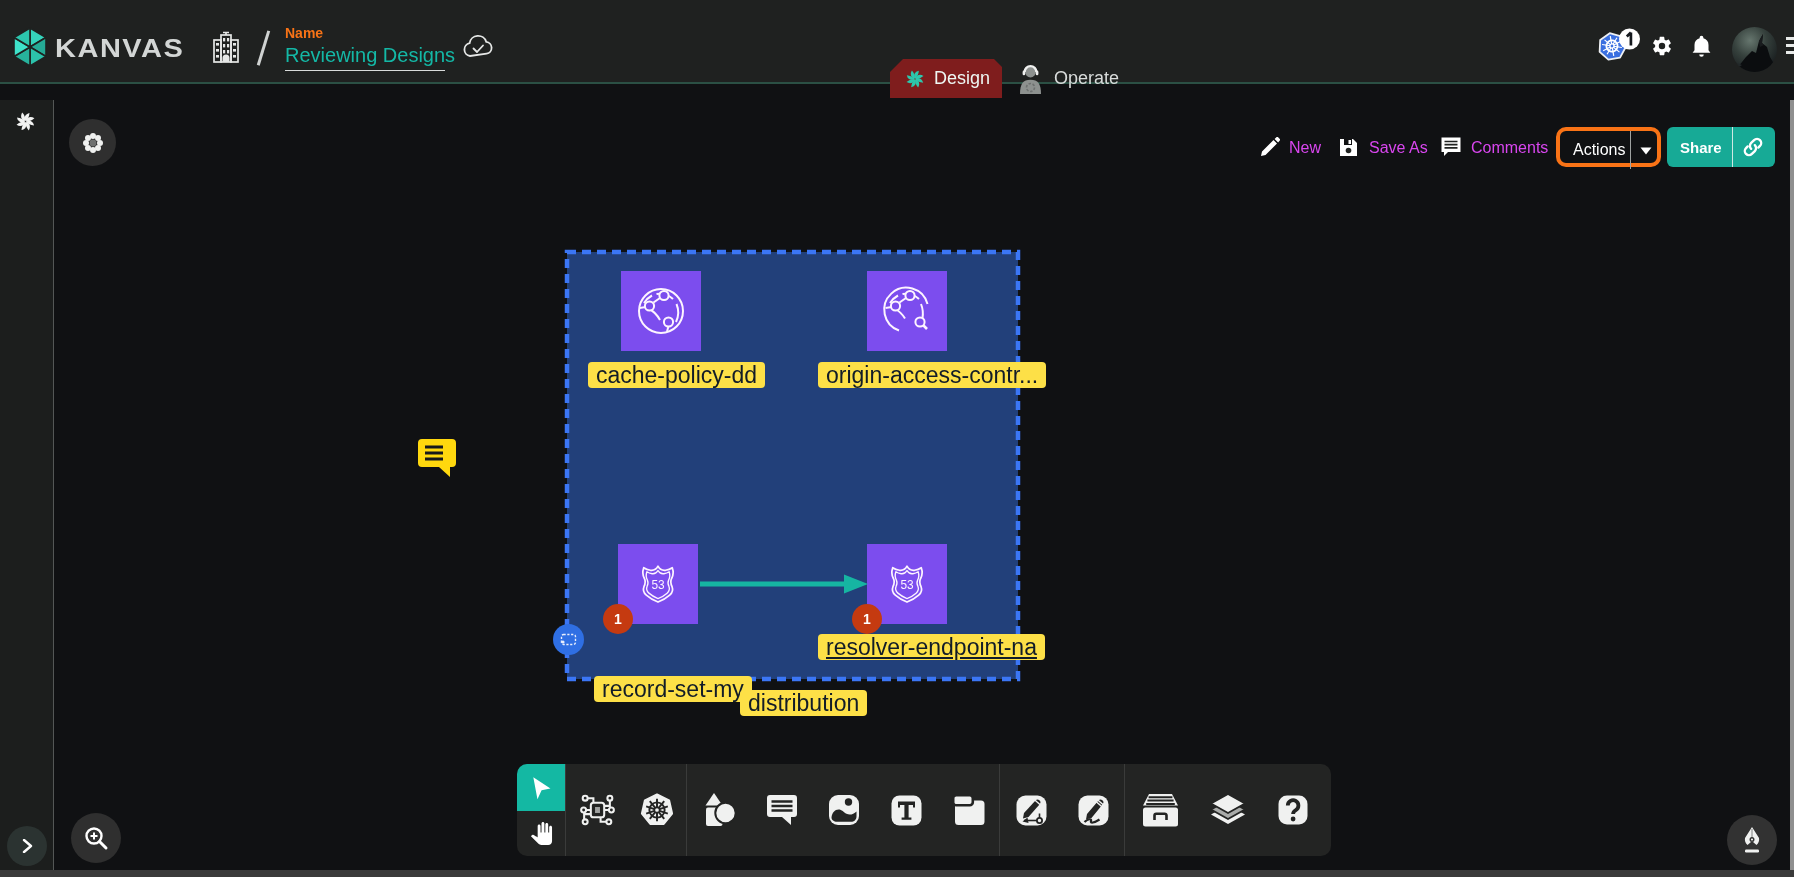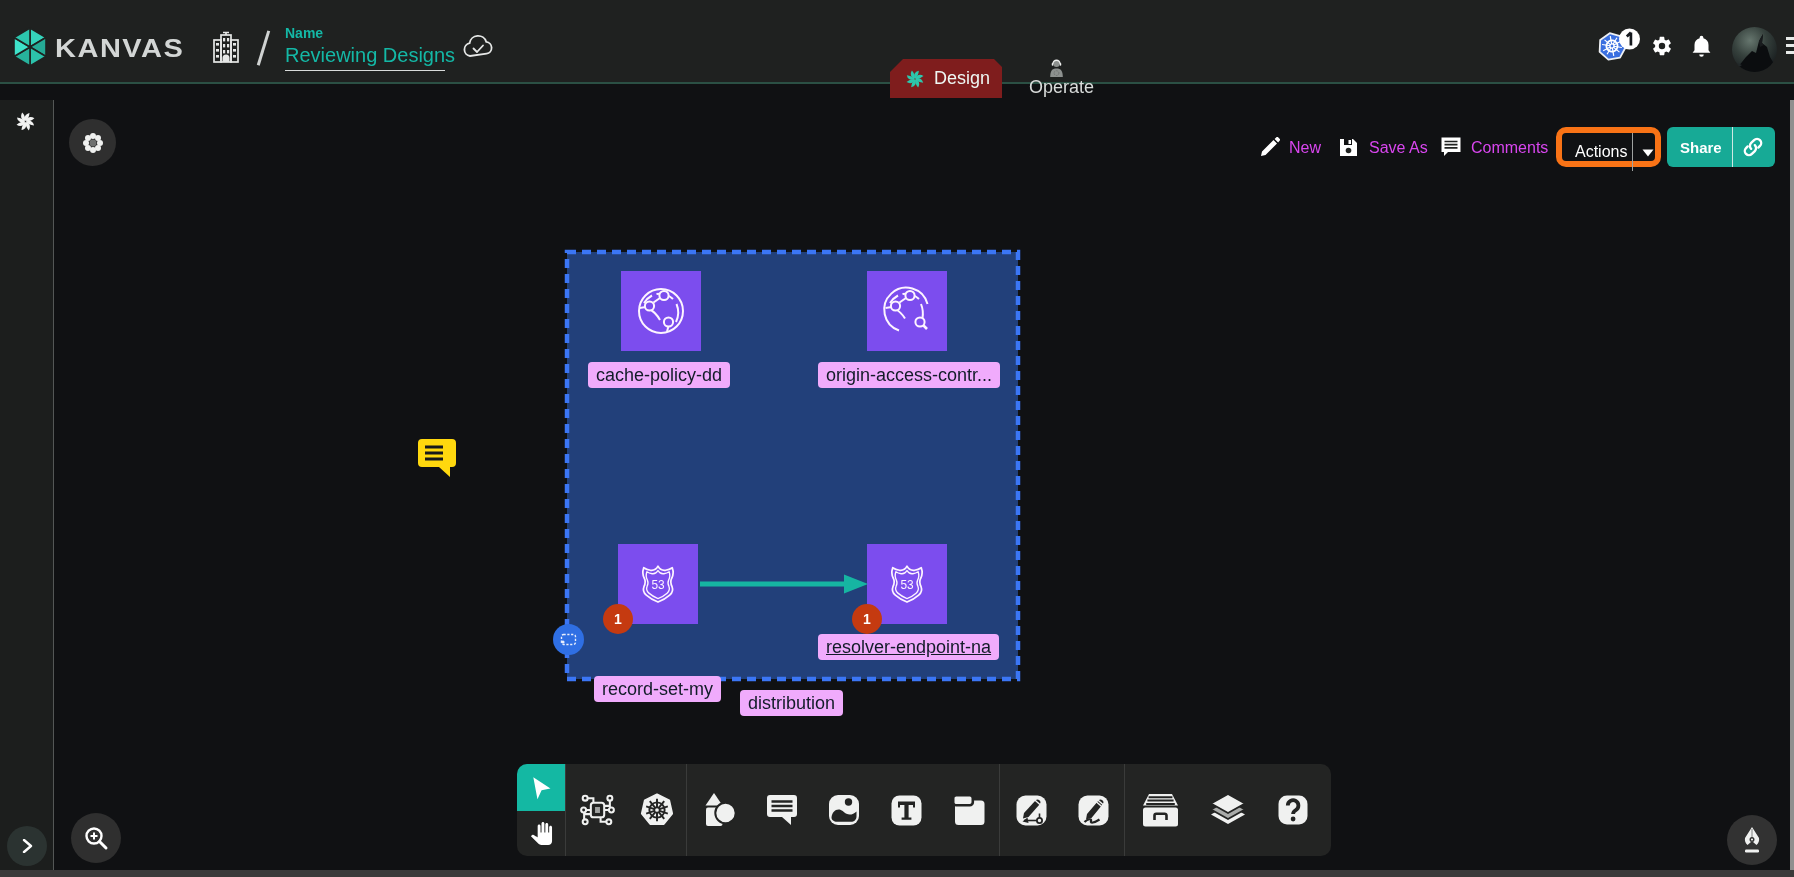--- a/index.html
+++ b/index.html
@@ -3,44 +3,44 @@
 <meta charset="utf-8">
 <style>
   * { margin:0; padding:0; box-sizing:border-box; }
   html,body { width:1794px; height:877px; overflow:hidden; background:#101113; font-family:"Liberation Sans", sans-serif; }
   .abs { position:absolute; }
 
   
   #header { position:absolute; left:0; top:0; width:1794px; height:84px; background:#1f2120; border-bottom:2px solid #2b5044; }
   #wordmark { position:absolute; left:55px; top:33px; color:#d3d6d5; font-size:29px; font-weight:bold; letter-spacing:1.5px; transform:scaleY(0.92); transform-origin:top left; }
   
-  #namelbl { position:absolute; left:285px; top:25px; color:#14b8a6; font-size:14px; font-weight:bold; }
+  #namelbl { position:absolute; left:285px; top:25px; color:#f97316; font-size:14px; font-weight:bold; }
   #nameval { position:absolute; left:285px; top:44px; color:#14b8a6; font-size:20px; }
   #nameline { position:absolute; left:285px; top:70px; width:160px; height:1px; background:#d8dbda; }
 
   #tab-design { position:absolute; left:890px; top:59px; width:112px; height:39px; background:#7f1d1d; clip-path:polygon(13px 0, 104px 0, 112px 8px, 112px 39px, 0 39px, 0 13px); display:flex; align-items:center; }
   #tab-design span { color:#eef7f3; font-size:18px; margin-left:9px; }
-  #tab-operate { position:absolute; left:1018px; top:59px; height:39px; display:flex; align-items:center;flex-direction:column; }
+  #tab-operate { position:absolute; left:1018px; top:59px; height:39px; display:flex; align-items:center; }
   #tab-operate span { color:#d8dbda; font-size:18px; margin-left:11px; }
 
   
   #sidebar { position:absolute; left:0; top:100px; width:54px; height:777px; background:#1c1e1d; border-right:1px solid #545756; }
   #expandbtn { position:absolute; left:7px; top:826px; width:40px; height:40px; border-radius:50%; background:#2b3331; display:flex; align-items:center; justify-content:center; }
 
   
   .circlebtn { position:absolute; border-radius:50%; background:#2f2f2f; display:flex; align-items:center; justify-content:center; }
 
   .actitem { position:absolute; top:139px; color:#d946ef; font-size:16px; }
-  #btn-actions { position:absolute; left:1556px; top:127px; width:105px; height:40px; border:6px solid #f97316; border-radius:10px; color:#fff; font-size:18px; }
+  #btn-actions { position:absolute; left:1556px; top:127px; width:105px; height:40px; border:4px solid #f97316; border-radius:10px; color:#fff; font-size:18px; }
   #btn-share { position:absolute; left:1667px; top:127px; width:108px; height:40px; background:#17aa96; border-radius:6px; color:#fff; font-size:15px; font-weight:bold; }
 
   
   #group { position:absolute; left:567px; top:252px; width:451px; height:427px; background:#22407a; }
   .node { position:absolute; width:80px; height:80px; background:#7c4dee; display:flex; align-items:center; justify-content:center; }
-  .chip { position:absolute; background:#f0abfc; color:#121c28; font-size:18px; border-radius:4px; height:26px; line-height:27px; padding:0 8px; white-space:nowrap; }
+  .chip { position:absolute; background:#fde047; color:#121c28; font-size:23px; border-radius:4px; height:26px; line-height:27px; padding:0 8px; white-space:nowrap; }
   .badge { position:absolute; width:30px; height:30px; border-radius:50%; background:#c53a10; color:#fff; font-size:14px; font-weight:bold; display:flex; align-items:center; justify-content:center; }
 
   
   #toolbar { position:absolute; left:517px; top:764px; width:814px; height:92px; background:#232423; border-radius:10px; display:flex; align-items:center; }
   .tb-sep { width:1px; height:92px; background:#3a3b3a; flex:none; }
   .tb-cell { height:92px; display:flex; align-items:center; justify-content:center; flex:none; }
 
   #bottombar { position:absolute; left:0; top:870px; width:1794px; height:7px; background:#3a3a3a; }
   #vscroll { position:absolute; left:1790px; top:100px; width:4px; height:770px; background:#8f8f8f; }
 </style>

